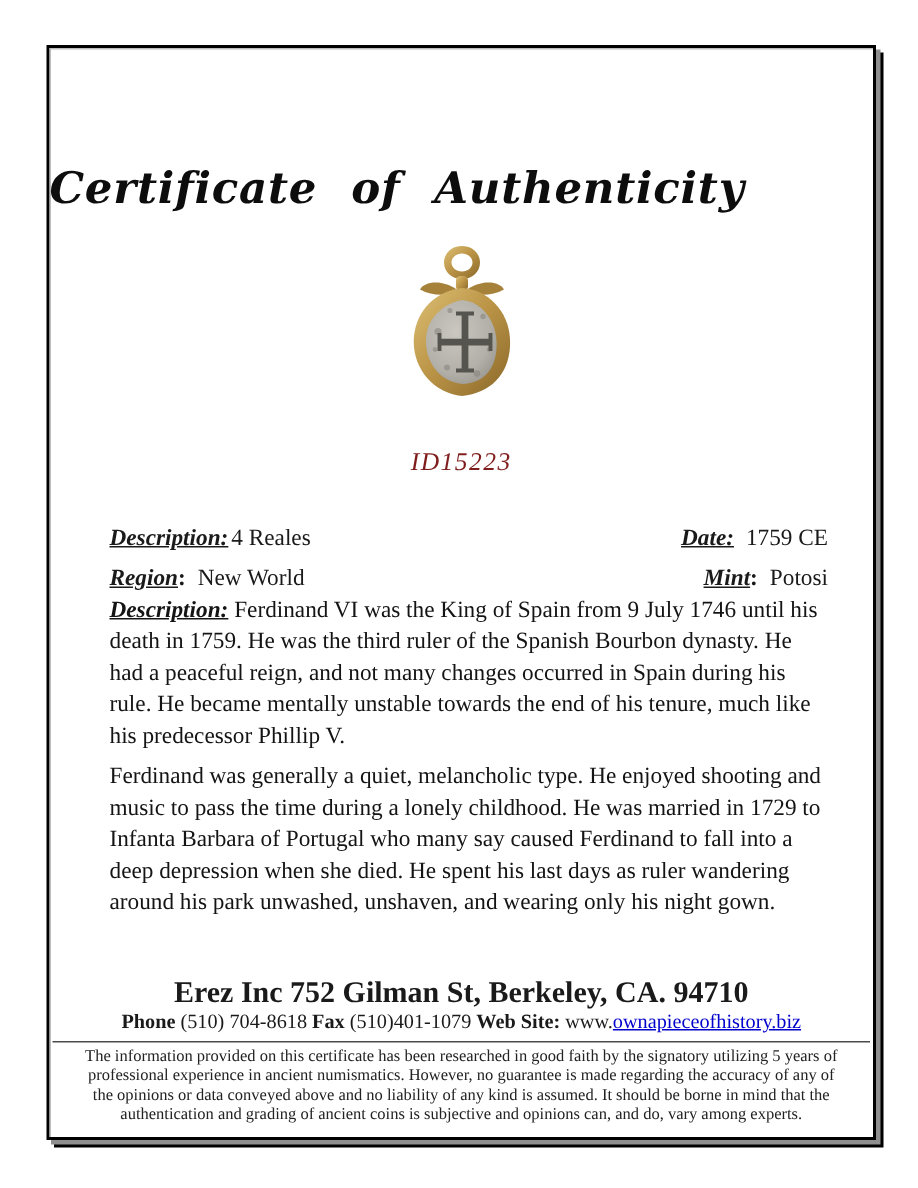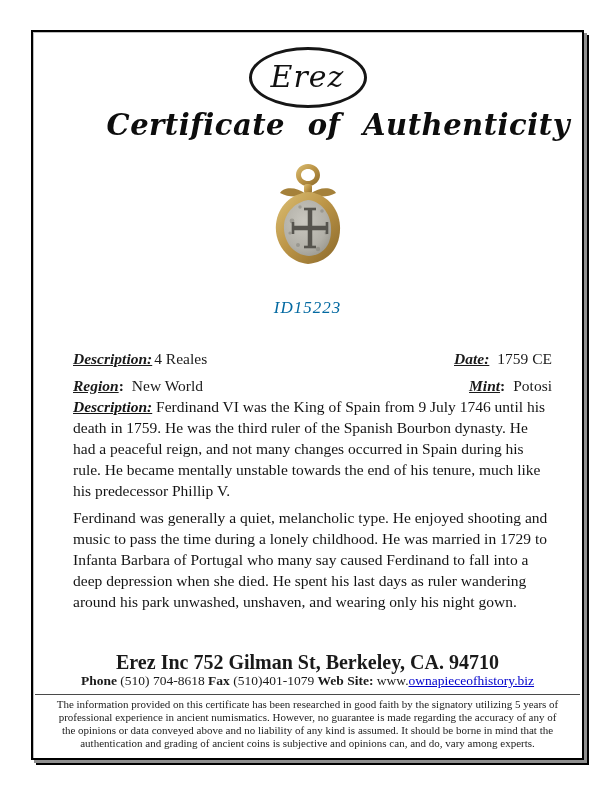--- a/index.html
+++ b/index.html
@@ -24,33 +24,33 @@
     position:absolute;top:15px;left:50%;transform:translateX(-50%);
     width:118px;height:61px;border:3px solid #161616;border-radius:50%;
     display:flex;align-items:center;justify-content:center;box-sizing:border-box;
   }
   .logo span{
     font-family:"DejaVu Serif", serif;font-style:italic;font-size:30px;
     letter-spacing:1px;color:#111;transform:translateY(-1px);
   }
   
   .title{
-    position:absolute;top:76px;left:0;right:12px;text-align:right;
+    position:absolute;top:76px;left:0;right:0;text-align:left;
     font-family:"DejaVu Serif", serif;font-style:italic;font-weight:bold;
     font-size:29px;word-spacing:12px;letter-spacing:.5px;color:#0d0d0d;
   }
   
   .pendant{
     position:absolute;top:131px;left:50%;transform:translateX(-50%);
     width:76px;height:106px;
   }
   
   .item-id{
     position:absolute;top:266px;left:0;right:0;text-align:center;
-    font-style:italic;font-size:17px;letter-spacing:1px;color:#0369a1;
+    font-style:italic;font-size:17px;letter-spacing:1px;color:#7f1d1d;
   }
   
   .fields{position:absolute;left:40px;right:30px;top:317px;font-size:15.5px;}
   .field-row{display:flex;justify-content:space-between;margin-bottom:7px;line-height:20px;}
   .lbl{font-weight:bold;font-style:italic;text-decoration:underline;}
   .colon{font-weight:bold;}
   .val{margin-left:8px;}
   .val-wide{margin-left:2px;}
   
   .desc{
@@ -69,23 +69,20 @@
     width:508px;margin:3px auto 0 auto;
     font-size:11px;line-height:13px;color:#222;
   }
 </style>
 </head>
 <body>
 
 <div class="frame">
   <div class="frame-inner"></div>
 
-  <div class="logo">
-    <span>Erez</span>
-  </div>
 
   <div class="title">Certificate of Authenticity</div>
 
   <div class="pendant">
     <svg width="76" height="106" viewBox="0 0 76 106">
       <defs>
         <linearGradient id="gold" x1="0" y1="0" x2="1" y2="1">
           <stop offset="0" stop-color="#dcc076"></stop>
           <stop offset="0.45" stop-color="#bd9648"></stop>
           <stop offset="1" stop-color="#8a682a"></stop>

